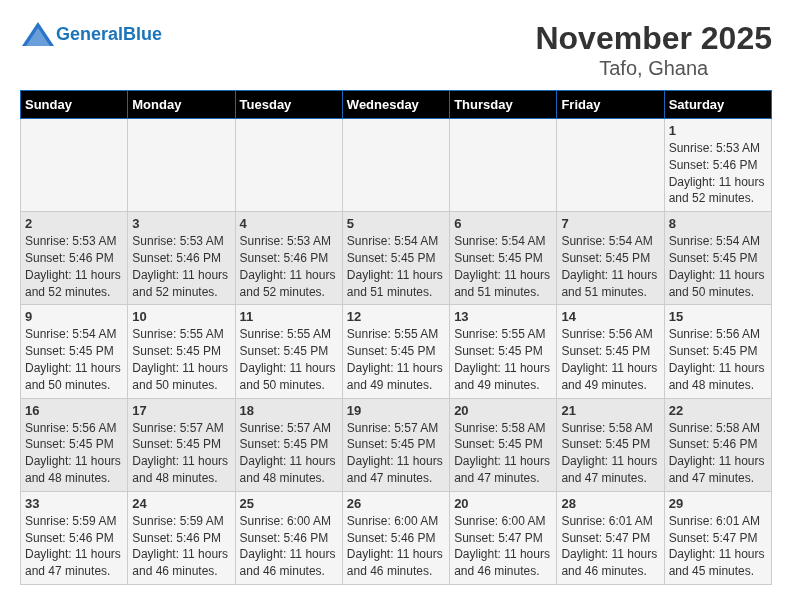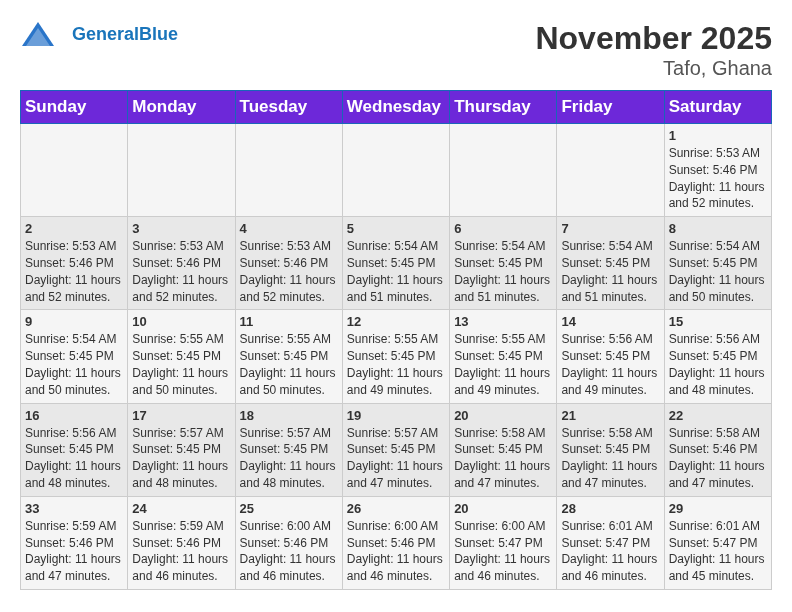--- a/index.html
+++ b/index.html
@@ -12,59 +12,59 @@
     }
     .header {
       display: flex;
       justify-content: space-between;
       align-items: flex-start;
       margin-bottom: 10px;
     }
     .logo {
       display: flex;
       align-items: center;
-      gap: 16px;
+      gap: 0;
     }
     .logo-text {
       font-size: 18px;
       font-weight: bold;
       color: #333;
       line-height: 1;
     }
     .logo-text span {
       color: #1a75bb;
     }
     .logo-icon {
       width: 36px;
       height: 28px;
     }
     .title-block {
-      text-align: right;
+      text-align: center;
     }
     .title-block h1 {
       font-size: 32px;
       font-weight: bold;
       color: #333;
     }
     .title-block h2 {
       font-size: 20px;
       color: #555;
       font-weight: normal;
     }
     table {
       width: 100%;
       border-collapse: collapse;
       font-size: 11px;
     }
     thead tr th {
-      background-color: #6d28d9;
+      background-color: #000000;
       color: #fff;
       padding: 6px 4px;
       text-align: left;
-      font-size: 17px;
+      font-size: 13px;
       font-weight: bold;
       border: 1px solid #1a65b9;
     }
     tbody tr td {
       border: 1px solid #ccc;
       vertical-align: top;
       padding: 4px;
       width: 14.28%;
       min-height: 80px;
       background: #fff;

